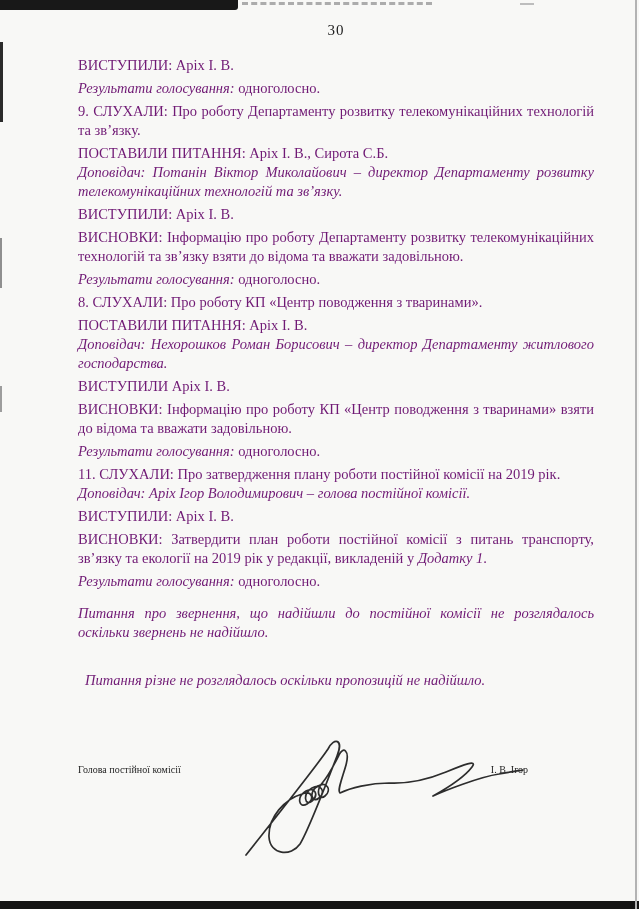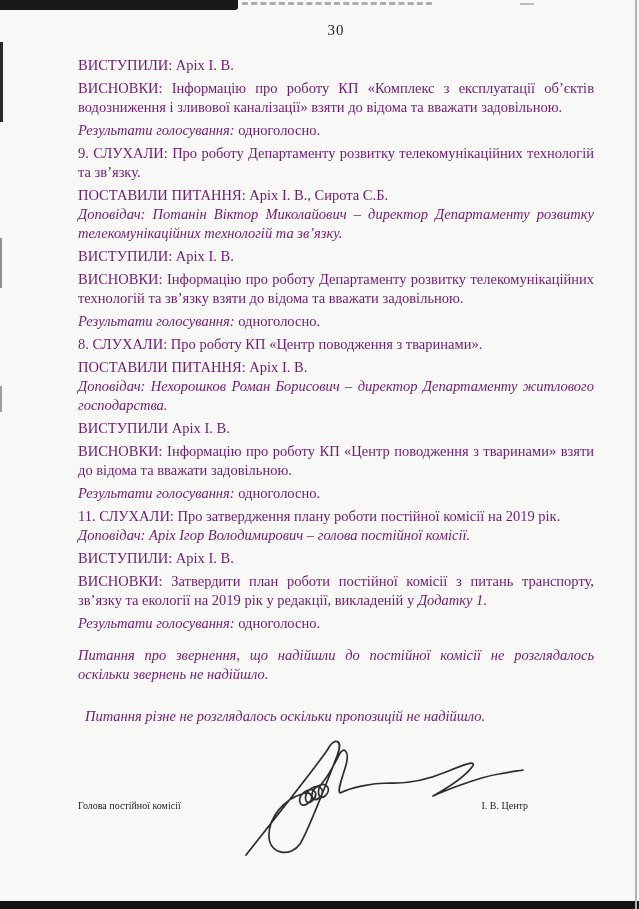--- a/index.html
+++ b/index.html
@@ -38,21 +38,21 @@
   }
   .para{
     margin:4px 0 0 0;
     font-size:14.5px;
     line-height:19px;
     color:#701a75;
   }
   .para.justify{text-align:justify;}
   .para.gap-none{margin-top:0;}
   .para.gap-large{margin-top:13px;}
-  .para.gap-xlarge{margin-top:23px;}
+  .para.gap-xlarge{margin-top:29px;}
   .para.indent{padding-left:7px;}
   .it{font-style:italic;}
 
   .signature-row{
     margin-top:74px;
     display:flex;
     justify-content:space-between;
     padding-right:66px;
     font-size:10px;
   }
@@ -74,21 +74,20 @@
   <div class="artifact left-mark1"></div>
   <div class="artifact left-mark2"></div>
   <div class="artifact bottom-bar"></div>
   <div class="artifact right-line"></div>
 
   <div class="content">
     <div class="page-number">30</div>
 
     <div>
         <p class="para"><span>ВИСТУПИЛИ: Аріх І. В.</span></p>
-        <p class="para justify"><span>ВИСНОВКИ: Інформацію про роботу КП «Комплекс з експлуатації об’єктів водозниження і зливової каналізації» взяти до відома та вважати задовільною.</span></p>
         <p class="para"><span class="it">Результати голосування:</span><span> одноголосно.</span></p>
         <p class="para justify"><span>9. СЛУХАЛИ: Про роботу Департаменту розвитку телекомунікаційних технологій та зв’язку.</span></p>
         <p class="para"><span>ПОСТАВИЛИ ПИТАННЯ: Аріх І. В., Сирота С.Б.</span></p>
         <p class="para justify gap-none"><span class="it">Доповідач: Потанін Віктор Миколайович – директор Департаменту розвитку телекомунікаційних технологій та зв’язку.</span></p>
         <p class="para"><span>ВИСТУПИЛИ: Аріх І. В.</span></p>
         <p class="para justify"><span>ВИСНОВКИ: Інформацію про роботу Департаменту розвитку телекомунікаційних технологій та зв’язку взяти до відома та вважати задовільною.</span></p>
         <p class="para"><span class="it">Результати голосування:</span><span> одноголосно.</span></p>
         <p class="para"><span>8. СЛУХАЛИ:  Про роботу КП «Центр поводження з тваринами».</span></p>
         <p class="para"><span>ПОСТАВИЛИ ПИТАННЯ: Аріх І. В.</span></p>
         <p class="para justify gap-none"><span class="it">Доповідач: Нехорошков Роман Борисович – директор Департаменту житлового господарства.</span></p>
@@ -99,21 +98,21 @@
         <p class="para gap-none"><span class="it">Доповідач: Аріх Ігор Володимирович – голова постійної комісії.</span></p>
         <p class="para"><span>ВИСТУПИЛИ: Аріх І. В.</span></p>
         <p class="para justify"><span>ВИСНОВКИ: Затвердити план роботи постійної комісії з питань транспорту, зв’язку та екології на 2019 рік у редакції, викладеній у </span><span class="it">Додатку 1</span><span>.</span></p>
         <p class="para"><span class="it">Результати голосування:</span><span> одноголосно.</span></p>
         <p class="para justify gap-large"><span class="it">Питання про звернення, що надійшли до постійної комісії не розглядалось оскільки звернень не надійшло.</span></p>
         <p class="para gap-xlarge indent"><span class="it">Питання різне не розглядалось оскільки пропозицій не надійшло.</span></p>
       </div>
 
     <div class="signature-row">
       <span>Голова постійної комісії</span>
-      <span>І. В. Центр</span>
+      <span>І. В. Ігор</span>
     </div>
   </div>
 
   <svg class="signature-scribble" viewBox="0 0 302 132" xmlns="http://www.w3.org/2000/svg" aria-hidden="true">
     <path d="M 16 122
              C 38 94, 86 34, 98 16
              C 104 4, 114 6, 107 23
              C 92 62, 78 98, 70 111
              C 61 124, 40 122, 39 104
              C 38 84, 55 66, 72 61

